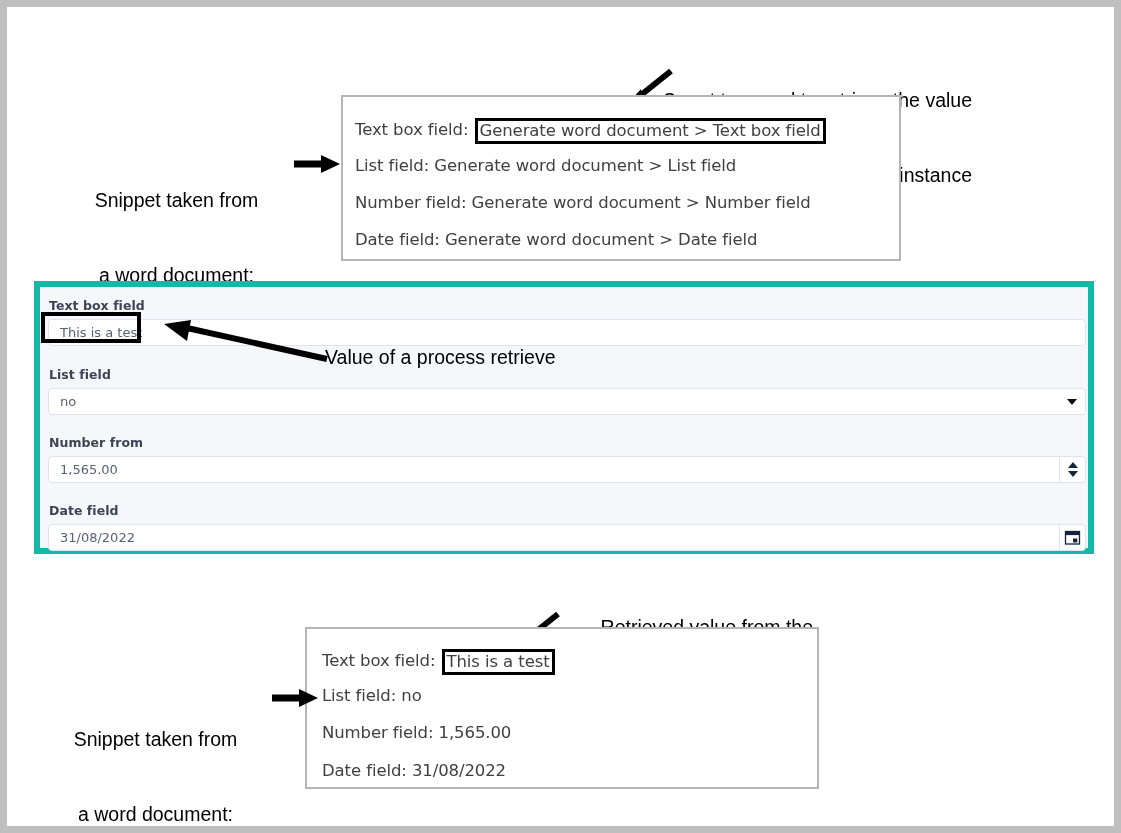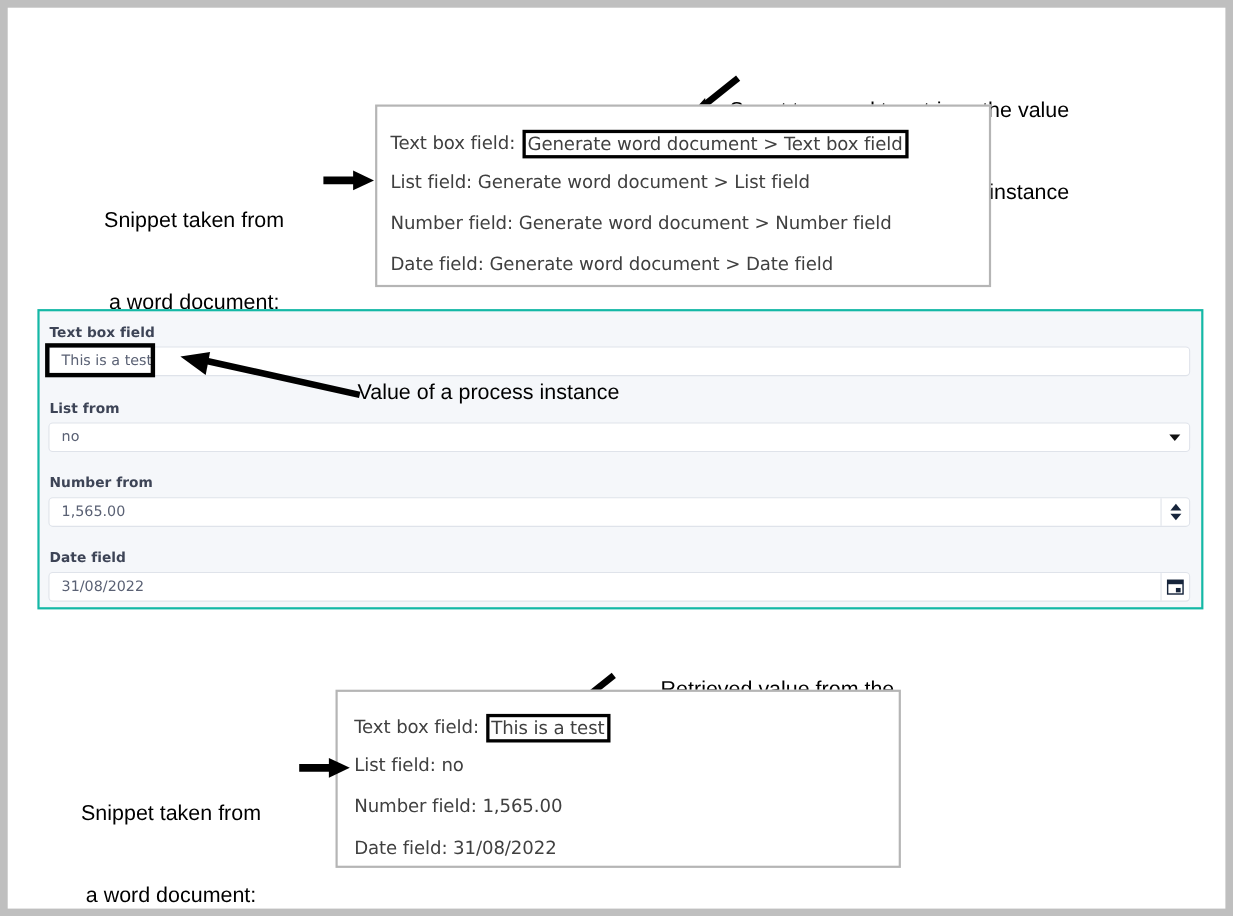--- a/index.html
+++ b/index.html
@@ -51,21 +51,21 @@
     position:relative;
     top:1px;
   }
 
   
   #form-panel {
     position:absolute;
     left:27px; top:274px;
     width:1060px; height:273px;
     background:#f5f7fa;
-    border:2px solid #14b8a6;
+    border:6px solid #14b8a6;
   }
   .field-label {
     position:absolute;
     font-family:"DejaVu Sans", sans-serif;
     font-size:12.5px;
     font-weight:bold;
     color:#3d4456;
     letter-spacing:0.05px;
   }
   .field-input {
@@ -174,21 +174,21 @@
     </div>
   </div>
 
   <div id="form-panel">
 
     <div class="field-label" style="left:9px; top:11px;">Text box field</div>
     <div class="field-input" style="left:8px; top:32px; width:1038px;">
       <span class="field-value">This is a test</span>
     </div>
 
-    <div class="field-label" style="left:9px; top:80px;">List from</div>
+    <div class="field-label" style="left:9px; top:80px;">List field</div>
     <div class="field-input" style="left:8px; top:101px; width:1038px;">
       <span class="field-value">no</span>
       <span class="input-btn">
         <span class="caret-down"></span>
       </span>
     </div>
 
     <div class="field-label" style="left:9px; top:148px;">Number from</div>
     <div class="field-input" style="left:8px; top:169px; width:1038px;">
       <span class="field-value">1,565.00</span>
@@ -213,21 +213,21 @@
     </div>
   </div>
 
   <div id="textbox-highlight"></div>
 
   <svg style="position:absolute; left:150px; top:312px;" width="175" height="44">
     <line x1="170" y1="40" x2="30" y2="9" stroke="#000" stroke-width="6"></line>
     <polygon points="7,5 34,1 30,22" fill="#000"></polygon>
   </svg>
 
-  <div class="annot" style="left:318px; top:338px;">Value of a process instance</div>
+  <div class="annot" style="left:318px; top:338px;">Value of a process retrieve</div>
 
   <div class="annot right" style="left:400px; top:558px; width:406px;">
     <div>Retrieved value from the</div>
     <div>process instance</div>
   </div>
 
   <svg style="position:absolute; left:497px; top:604px;" width="62" height="42">
     <line x1="54" y1="3" x2="19" y2="31" stroke="#000" stroke-width="6"></line>
     <polygon points="5,41 24,21 26,37" fill="#000"></polygon>
   </svg>

